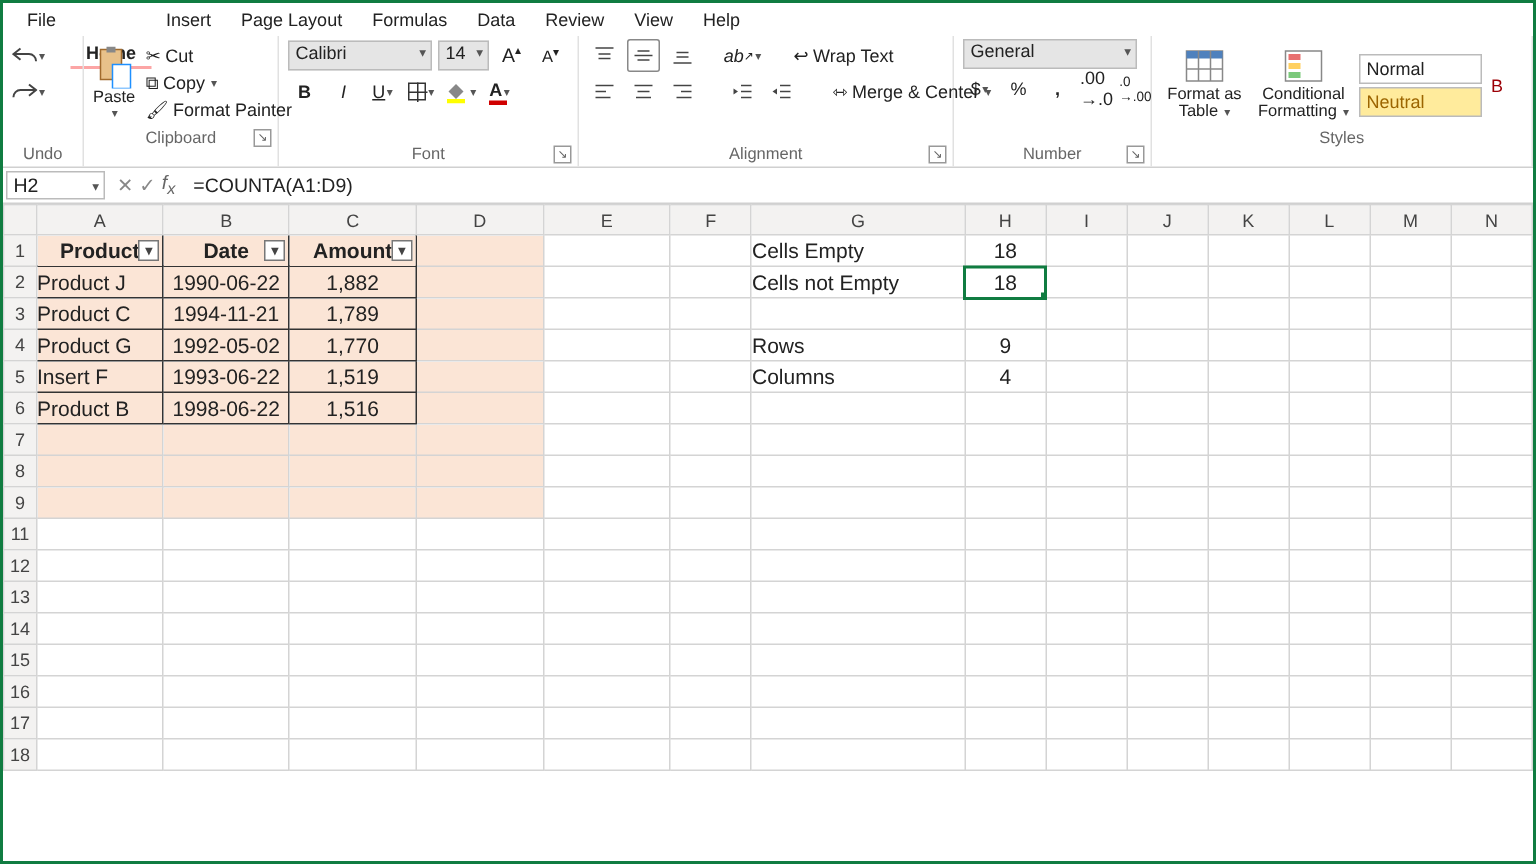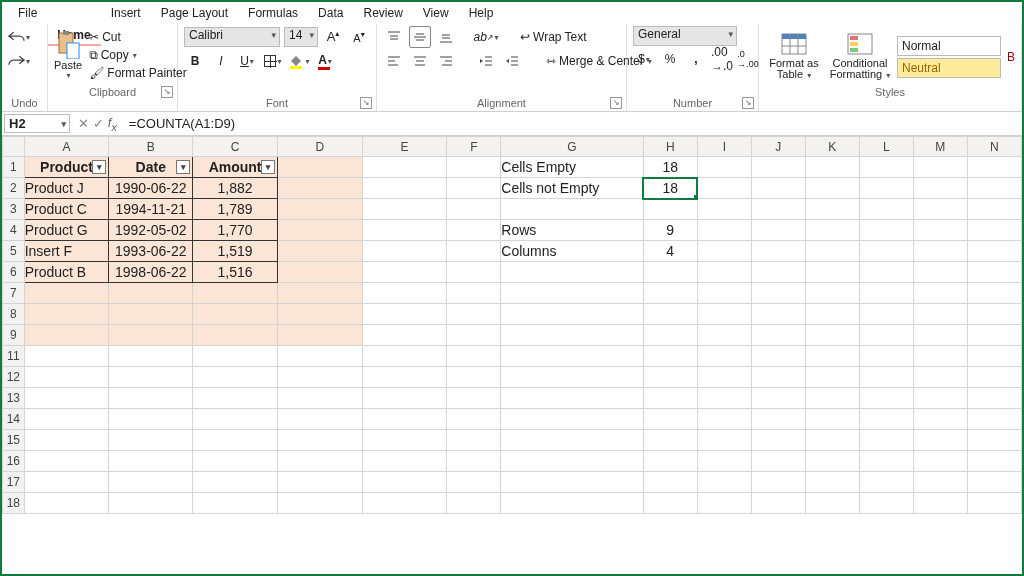--- a/index.html
+++ b/index.html
@@ -100,21 +100,21 @@
   }
   .iconbtn {
     width: 22px; height: 22px;
     display: inline-flex; align-items: center; justify-content: center;
     cursor: pointer;
     position: relative;
   }
   .iconbtn.boxed { border:1px solid #888; border-radius:2px;}
   .style-gallery { display:flex; flex-direction:column; gap:2px; padding-top:4px;}
   .style-cell {
-    width: 104px; height: 20px;
+    width: 82px; height: 20px;
     border: 1px solid #bbb;
     font-size: 12px;
     display:flex; align-items:center;
     padding-left:4px;
   }
   .style-cell.neutral { background:#ffeb9c; color:#9c6500;}
   .style-cell.normal { background:#fff; }
   
   .fbar {
     display: flex;
@@ -123,21 +123,20 @@
     border-bottom: 1px solid #d0d0d0;
     font-size: 13px;
   }
   .namebox {
     width: 66px;
     border: 1px solid #bbb;
     margin: 2px;
     display:flex; align-items:center;
     padding: 0 4px;
     position:relative;
-    font-weight:bold;
   }
   .namebox::after{ content:"▾"; position:absolute; right:3px; font-size:9px; color:#555;}
   .fxbtns { display:flex; align-items:center; gap:4px; padding:0 6px; color:#666;}
   .fxinput {
     flex:1; border:none; outline:none;
     display:flex; align-items:center;
     padding-left:6px;
     font-size:13px;
   }
   
@@ -396,21 +395,21 @@
             <span class="dd">▾</span>
         </div>
       </div>
     </div>
     <div class="rgroup-label"><span>Alignment</span><span class="dlg">↘</span></div>
   </div>
 
   <div class="rgroup" style="width:132px">
     <div class="rows">
       <div class="row">
-        <div class="selectlike" style="width:104px">General</div>
+        <div class="selectlike" style="width:116px">General</div>
       </div>
       <div class="row">
         <div class="iconbtn">$<span class="dd">▾</span></div>
         <div class="iconbtn">%</div>
         <div class="iconbtn">
             <b>,</b>
           </div>
         <div class="iconbtn">
             <span style="font-size:12px">.00<br>→.0</span>
           </div>

